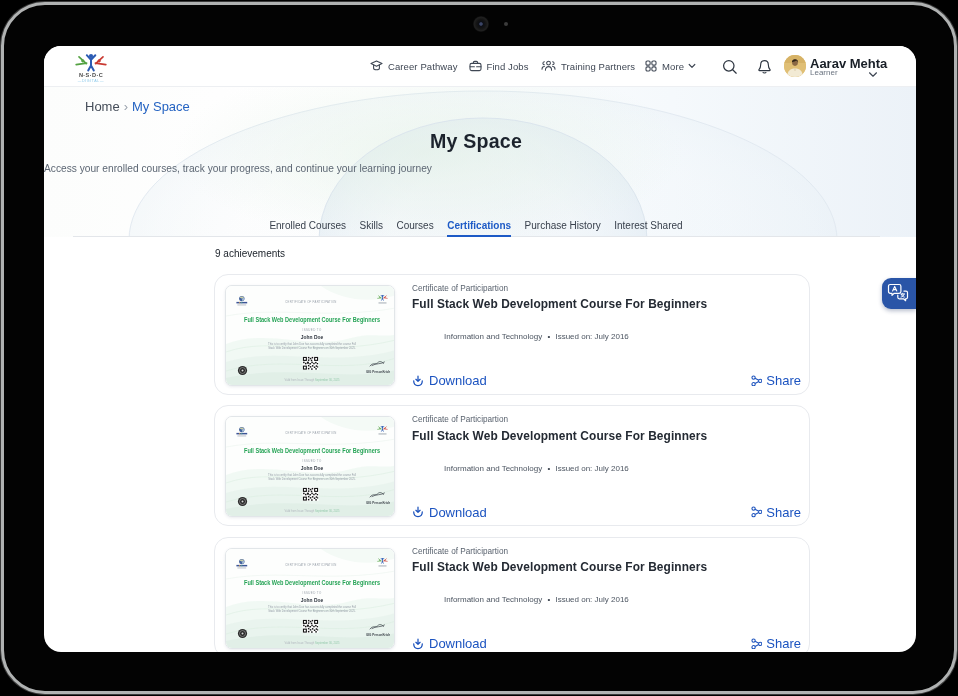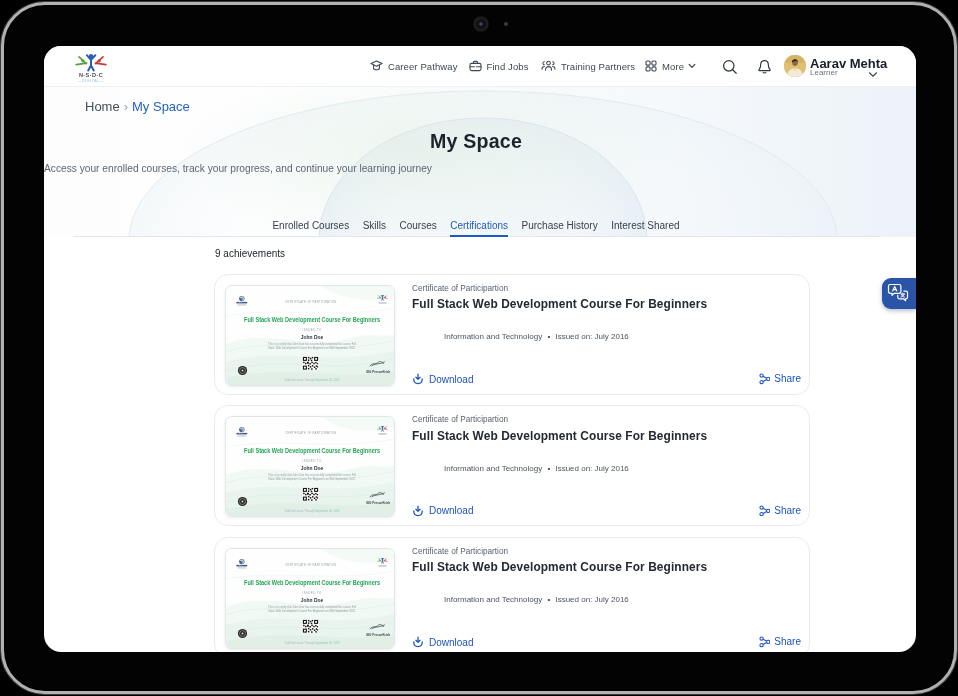--- a/index.html
+++ b/index.html
@@ -30,35 +30,35 @@
   .crumb { position:absolute; left:41px; top:12px; font-size:13px; color:#454d59; }
   .crumb .sep { color:#9aa2ad; margin:0 4px; }
   .crumb .cur { color:#2563c2; font-weight:500; }
   .hero-title { position:absolute; left:0; top:43px; width:864px; text-align:center;
     font-size:19.6px; font-weight:600; color:#1c232d; letter-spacing:.2px; }
   .hero-sub { position:absolute; left:0; top:76px; width:864px; text-align:left;
     font-size:10.2px; color:#5c6673; }
   .tabs { position:absolute; left:0; top:133px; width:864px; display:flex; justify-content:center;
     gap:13.5px; font-size:10px; line-height:11px; color:#39414d; }
   .tabs .tab { padding-bottom:3.5px; }
-  .tabs .active { color:#1d5ac6; font-weight:400; border-bottom:2px solid #1d5ac6; }
+  .tabs .active { color:#1d5ac6; font-weight:700; border-bottom:2px solid #1d5ac6; }
   .tabline { position:absolute; left:28.5px; top:148.5px; width:807px; height:1px; background:#e3e6ea; }
 
   
   .ach { position:absolute; left:171px; top:202px; font-size:10px; color:#20262e; }
   .card { position:absolute; left:170px; width:596px; height:121px; background:#fff;
     border:1px solid #e8eaee; border-radius:14px; }
   .cardbody { position:absolute; left:197px; top:9px; right:11px; bottom:9px; }
   .c-small { font-size:8.2px; color:#59626e; }
   .c-title { margin-top:4.5px; font-size:11.9px; font-weight:600; color:#242a33; letter-spacing:.1px; white-space:nowrap; }
   .c-meta { margin-top:21px; font-size:8px; color:#4c5561;padding-left:32px; }
   .c-meta .dot { color:#3a424d; margin:0 3px; font-size:8px; }
   .c-actions { position:absolute; left:0; right:0; bottom:-1.5px; height:13px; }
   .link { position:absolute; display:flex; align-items:center; gap:5px;
-    font-size:10px; font-weight:500; color:#1b53c0; }
+    font-size:13px; font-weight:500; color:#1b53c0; }
   .thumb { position:absolute; left:10px; top:10px; width:170px; height:101px; background:#fff;
     border:1px solid #e2e6e9; border-radius:7px; box-shadow:0 1px 3px rgba(40,60,90,.10); overflow:hidden; }
 
   
   .fab { position:absolute; left:838px; top:232.5px; width:34px; height:31px;
     background:#2a55a7; border-radius:9px 0 0 9px; box-shadow:0 2px 4px rgba(20,40,90,.3); }
 </style>
 </head>
 <body>
 <div id="stage">

